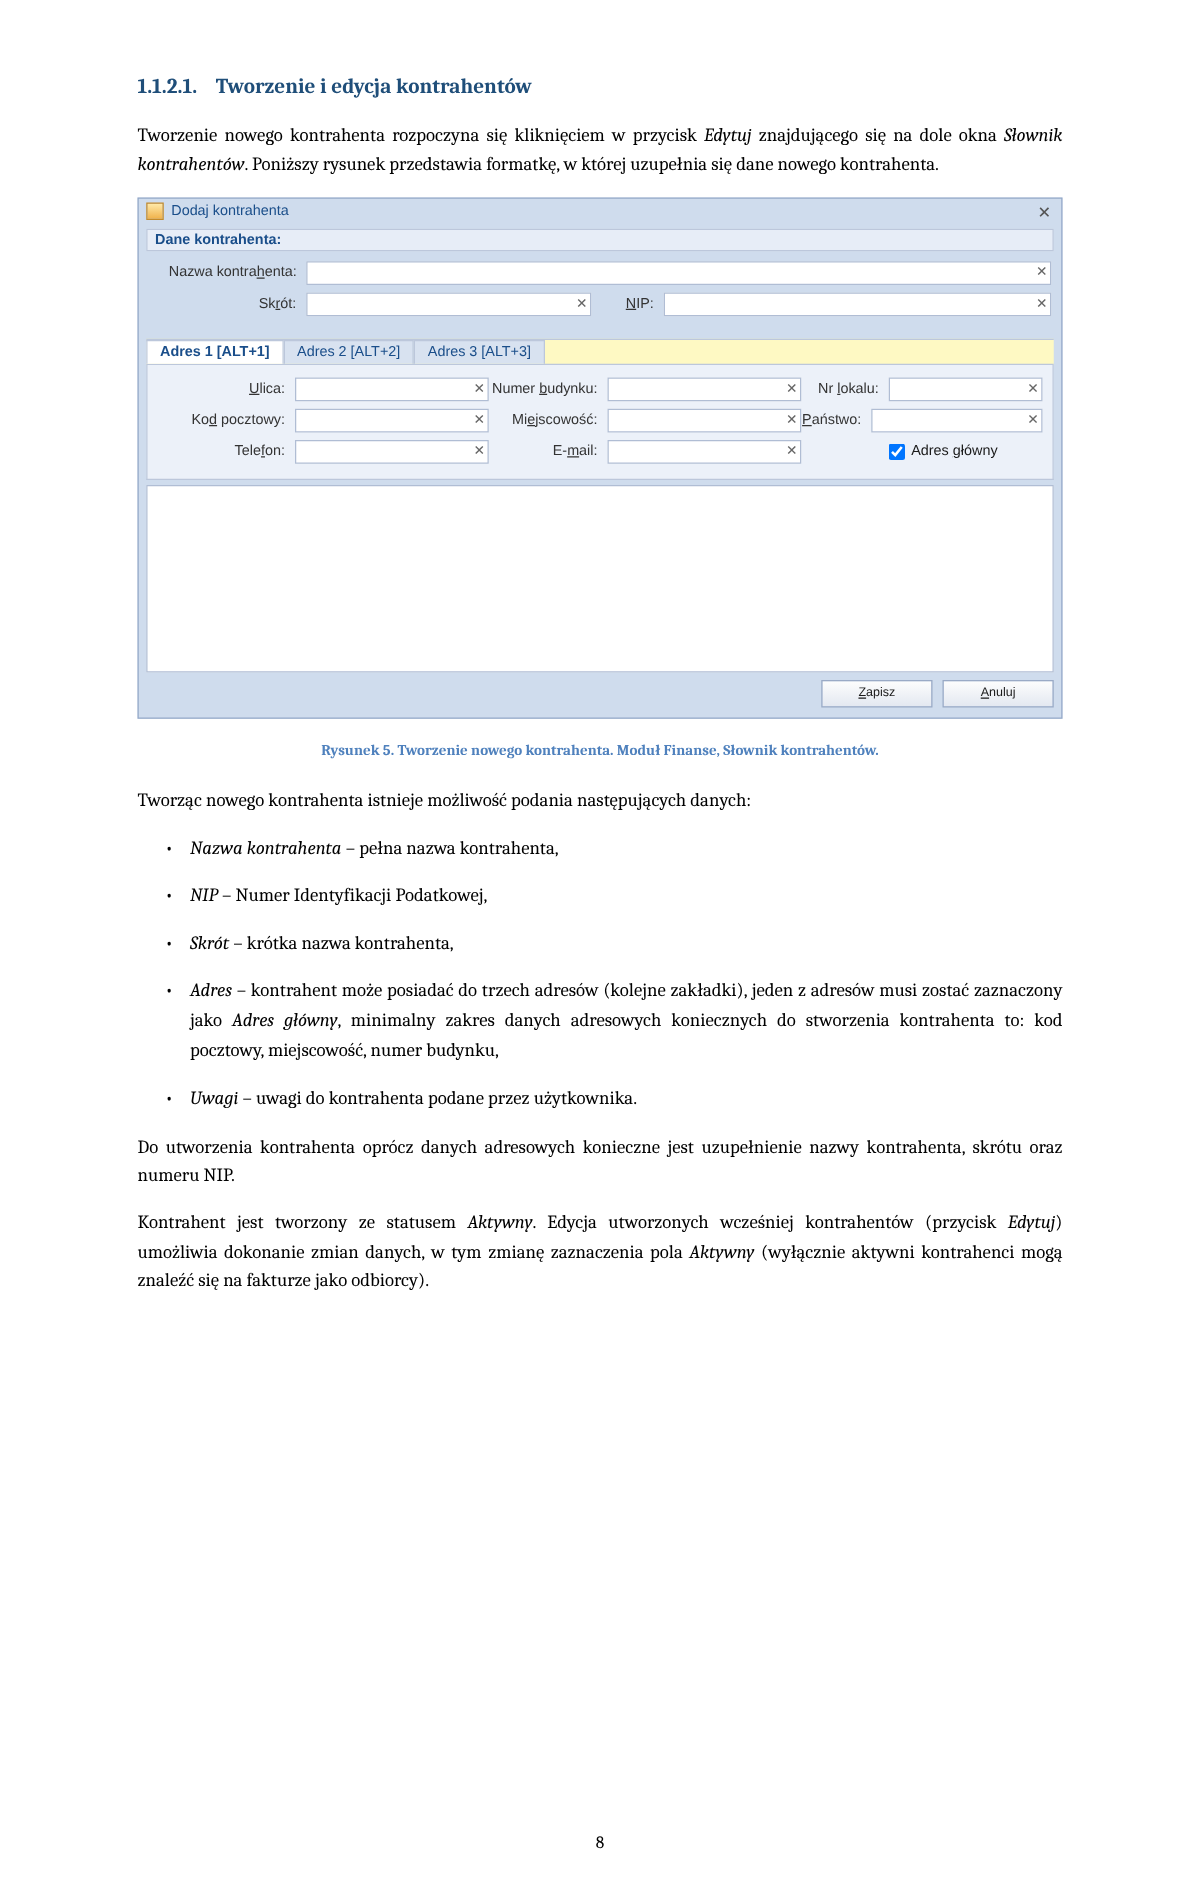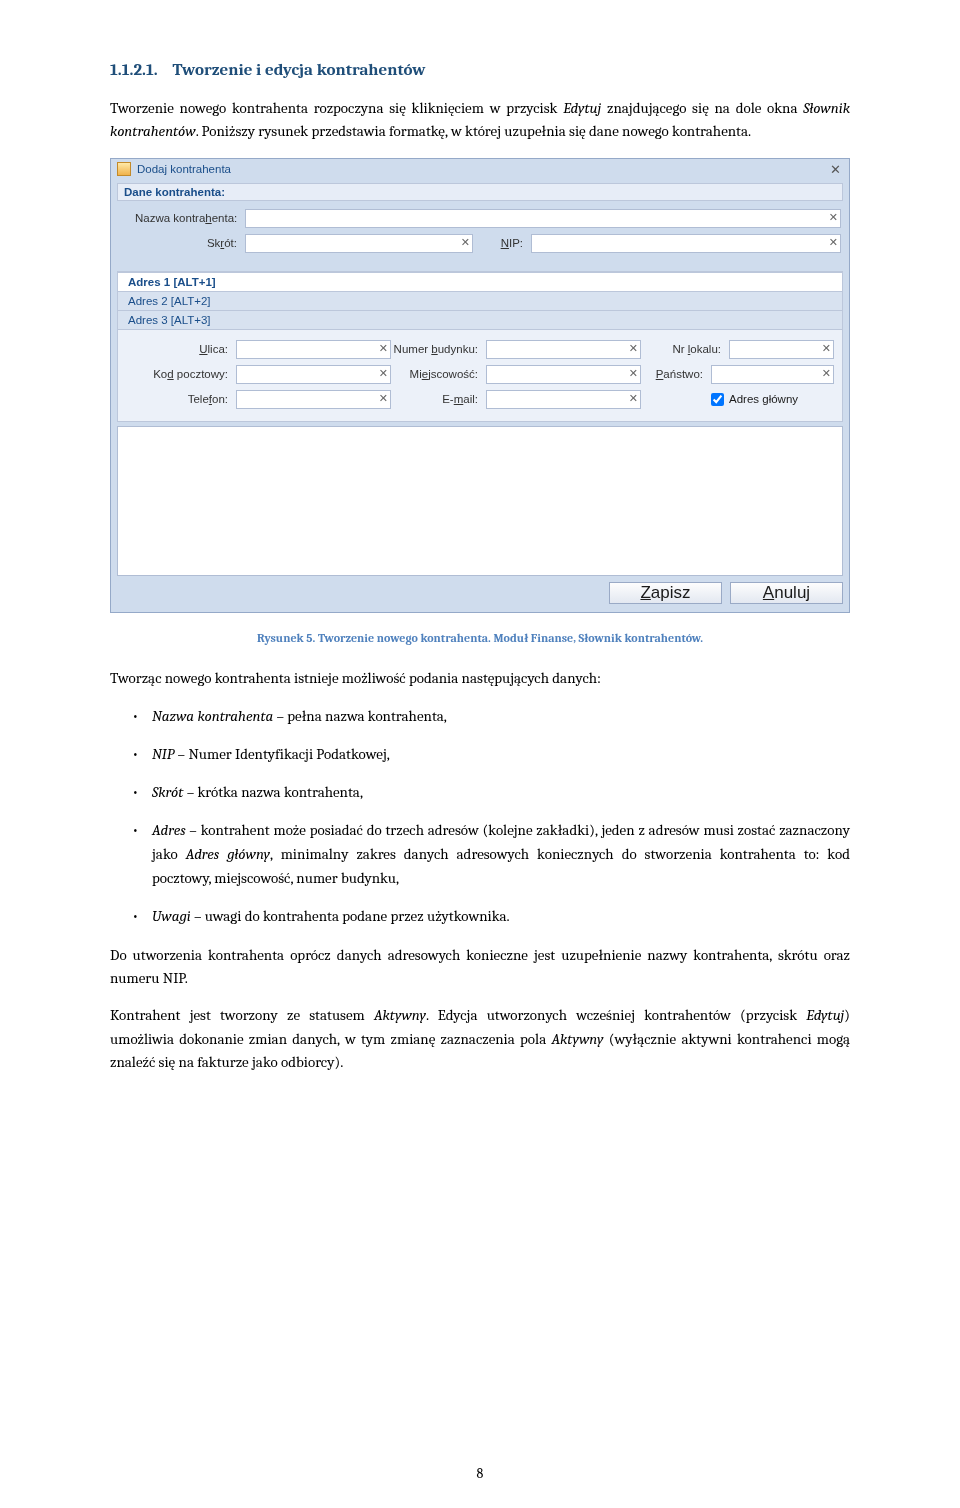--- a/index.html
+++ b/index.html
@@ -25,30 +25,30 @@
   .section-label { background:#e7edf7; border:1px solid #bcc7db; margin:4px 6px 2px 6px; padding:2px 6px; font-weight:bold; color:#1a4e8a; }
   .form-grid { padding:6px 8px 8px 24px; }
   .row { display:flex; align-items:center; margin-bottom:6px; }
   .lbl { width:110px; text-align:right; padding-right:8px; color:#333; white-space:nowrap; }
   .lbl.sm { width:95px; }
   .field { flex:1; height:19px; background:#fff; border:1px solid #b0bdd4; position:relative; }
   .field.short { flex:0 0 155px; }
   .field.wide { flex:1; }
   .field .xbtn { position:absolute; right:2px; top:1px; font-size:11px; color:#666; }
   .gap { width:18px; }
-  .tabs { display:flex; background:#fef9c3; border-top:1px solid #bcc7db; border-bottom:1px solid #bcc7db; margin:4px 6px 0 6px;flex-direction:column; }
+  .tabs { display:flex; background:#fef9c3; border-top:1px solid #bcc7db; border-bottom:1px solid #bcc7db; margin:4px 6px 0 6px; }
   .tab { padding:3px 10px; border:1px solid #bcc7db; border-bottom:none; background:#e7edf7; color:#1a4e8a; margin-right:0; }
   .tab.active { background:#fff; font-weight:bold; }
   .tab.inactive { background:#d8e2f0; }
   .tab-body { background:#ecf1f9; border:1px solid #bcc7db; border-top:none; margin:0 6px 4px 6px; padding:10px 8px 6px 8px; }
   .chk { display:flex; align-items:center; }
   .chk input { margin-right:5px; }
   .uwagi-area { background:#fff; border:1px solid #b0bdd4; height:150px; margin:2px 6px 6px 6px; }
   .btnrow { display:flex; justify-content:flex-end; gap:8px; padding:0 6px 8px 0; }
-  .btn { width:113px; height:22px; background:linear-gradient(#fdfdfd,#e3e8f1); border:1px solid #9aaac6; color:#1a1a1a; text-align:center; line-height:20px; font-size:17px; }
+  .btn { width:89px; height:22px; background:linear-gradient(#fdfdfd,#e3e8f1); border:1px solid #9aaac6; color:#1a1a1a; text-align:center; line-height:20px; font-size:10px; }
   .ul-char { text-decoration:underline; }
   em.it { font-style:italic; }
 </style>
 </head>
 <body>
 
 <div class="heading">
   <span>1.1.2.1.</span>
   &nbsp;&nbsp;
   <span>Tworzenie i edycja kontrahentów</span>
@@ -95,35 +95,35 @@
   <div class="tab-body">
     <div class="row">
       <div class="lbl"><span class="ul-char">U</span>lica:</div>
       <div class="field short">
           <span class="xbtn">✕</span>
         </div>
       <div class="lbl sm">Numer <span class="ul-char">b</span>udynku:</div>
       <div class="field short">
           <span class="xbtn">✕</span>
         </div>
-      <div class="lbl sm" style="width:88px;">Nr <span class="ul-char">l</span>okalu:</div>
+      <div class="lbl sm" style="width:70px;">Nr <span class="ul-char">l</span>okalu:</div>
       <div class="field" style="flex:1;">
           <span class="xbtn">✕</span>
         </div>
     </div>
     <div class="row">
       <div class="lbl">Ko<span class="ul-char">d</span> pocztowy:</div>
       <div class="field short">
           <span class="xbtn">✕</span>
         </div>
       <div class="lbl sm">Mi<span class="ul-char">e</span>jscowość:</div>
       <div class="field short">
           <span class="xbtn">✕</span>
         </div>
-      <div class="lbl sm" style="width:70px;"><span class="ul-char">P</span>aństwo:</div>
+      <div class="lbl sm" style="width:56px;"><span class="ul-char">P</span>aństwo:</div>
       <div class="field" style="flex:1;">
           <span class="xbtn">✕</span>
         </div>
     </div>
     <div class="row">
       <div class="lbl">Tele<span class="ul-char">f</span>on:</div>
       <div class="field short">
           <span class="xbtn">✕</span>
         </div>
       <div class="lbl sm">E-<span class="ul-char">m</span>ail:</div>

